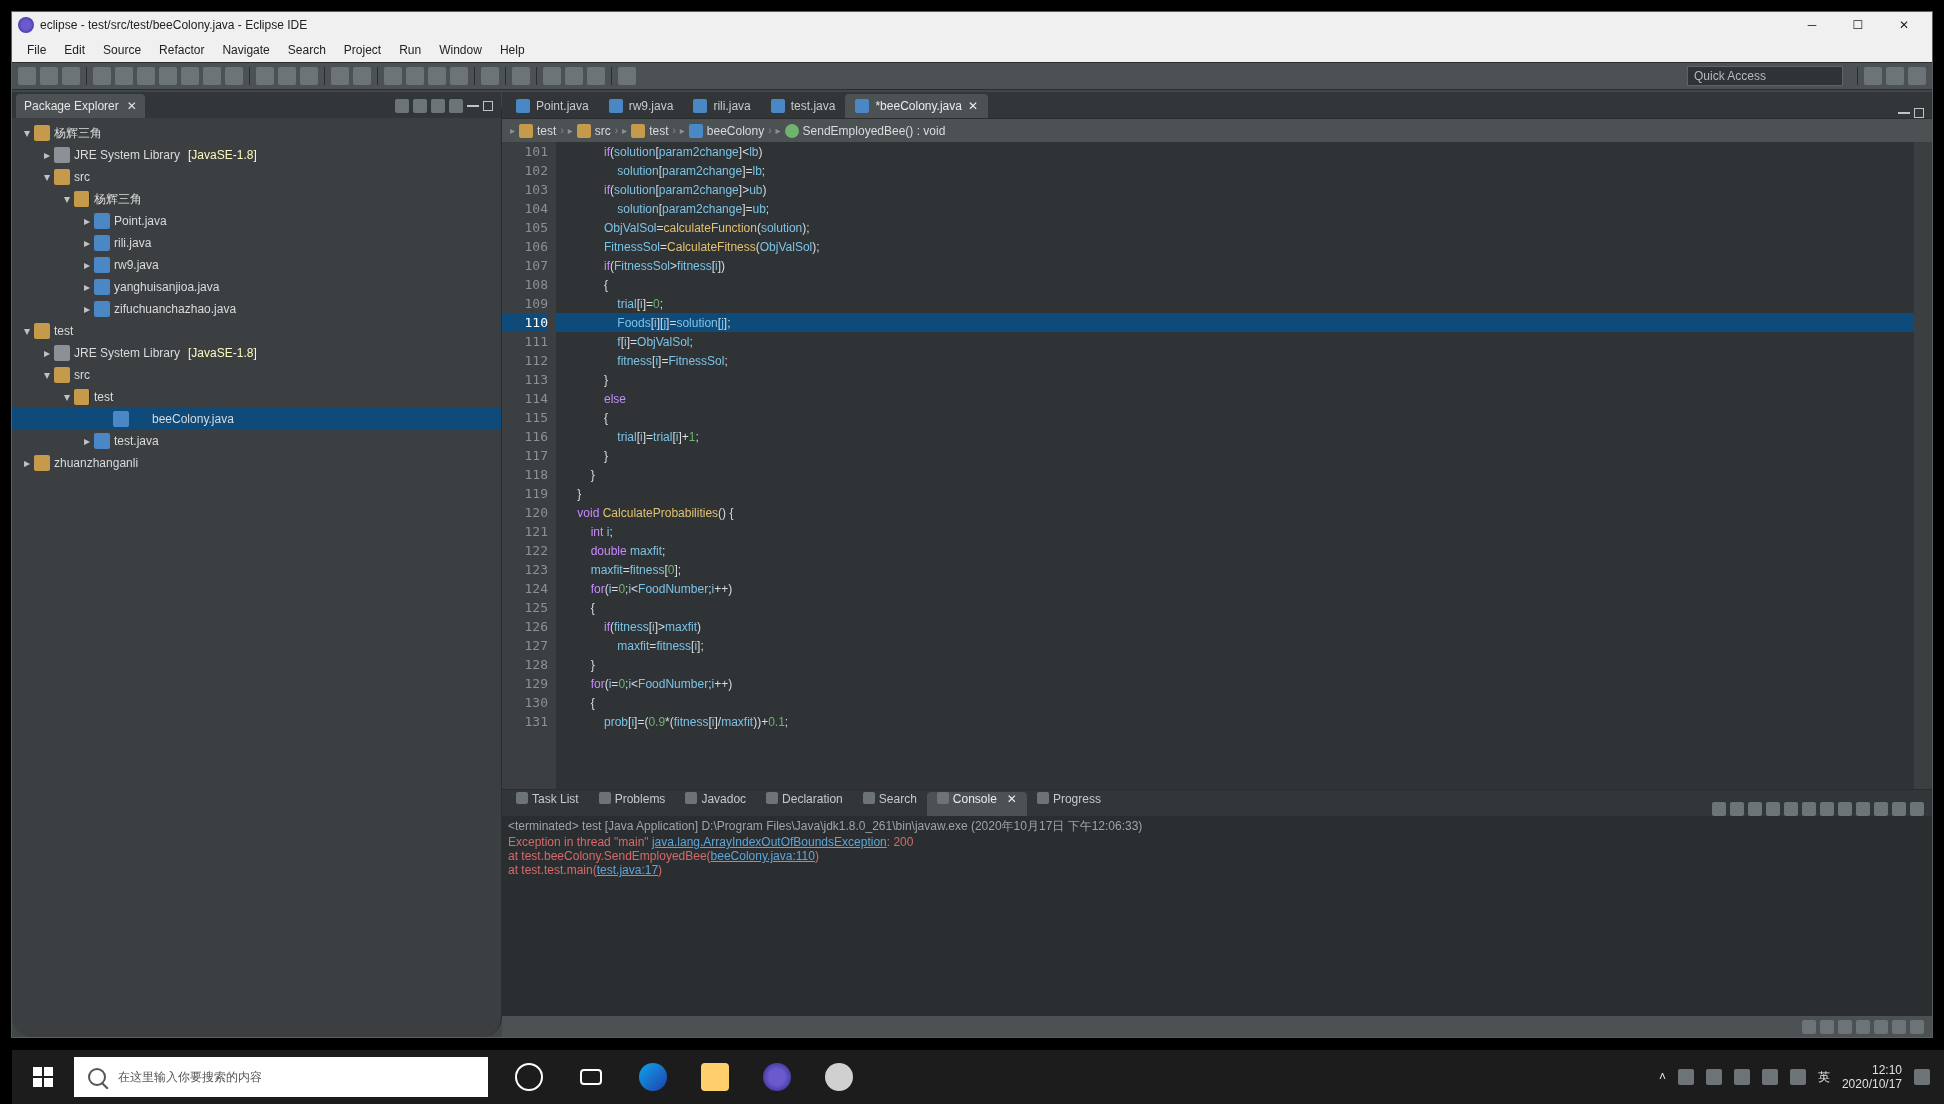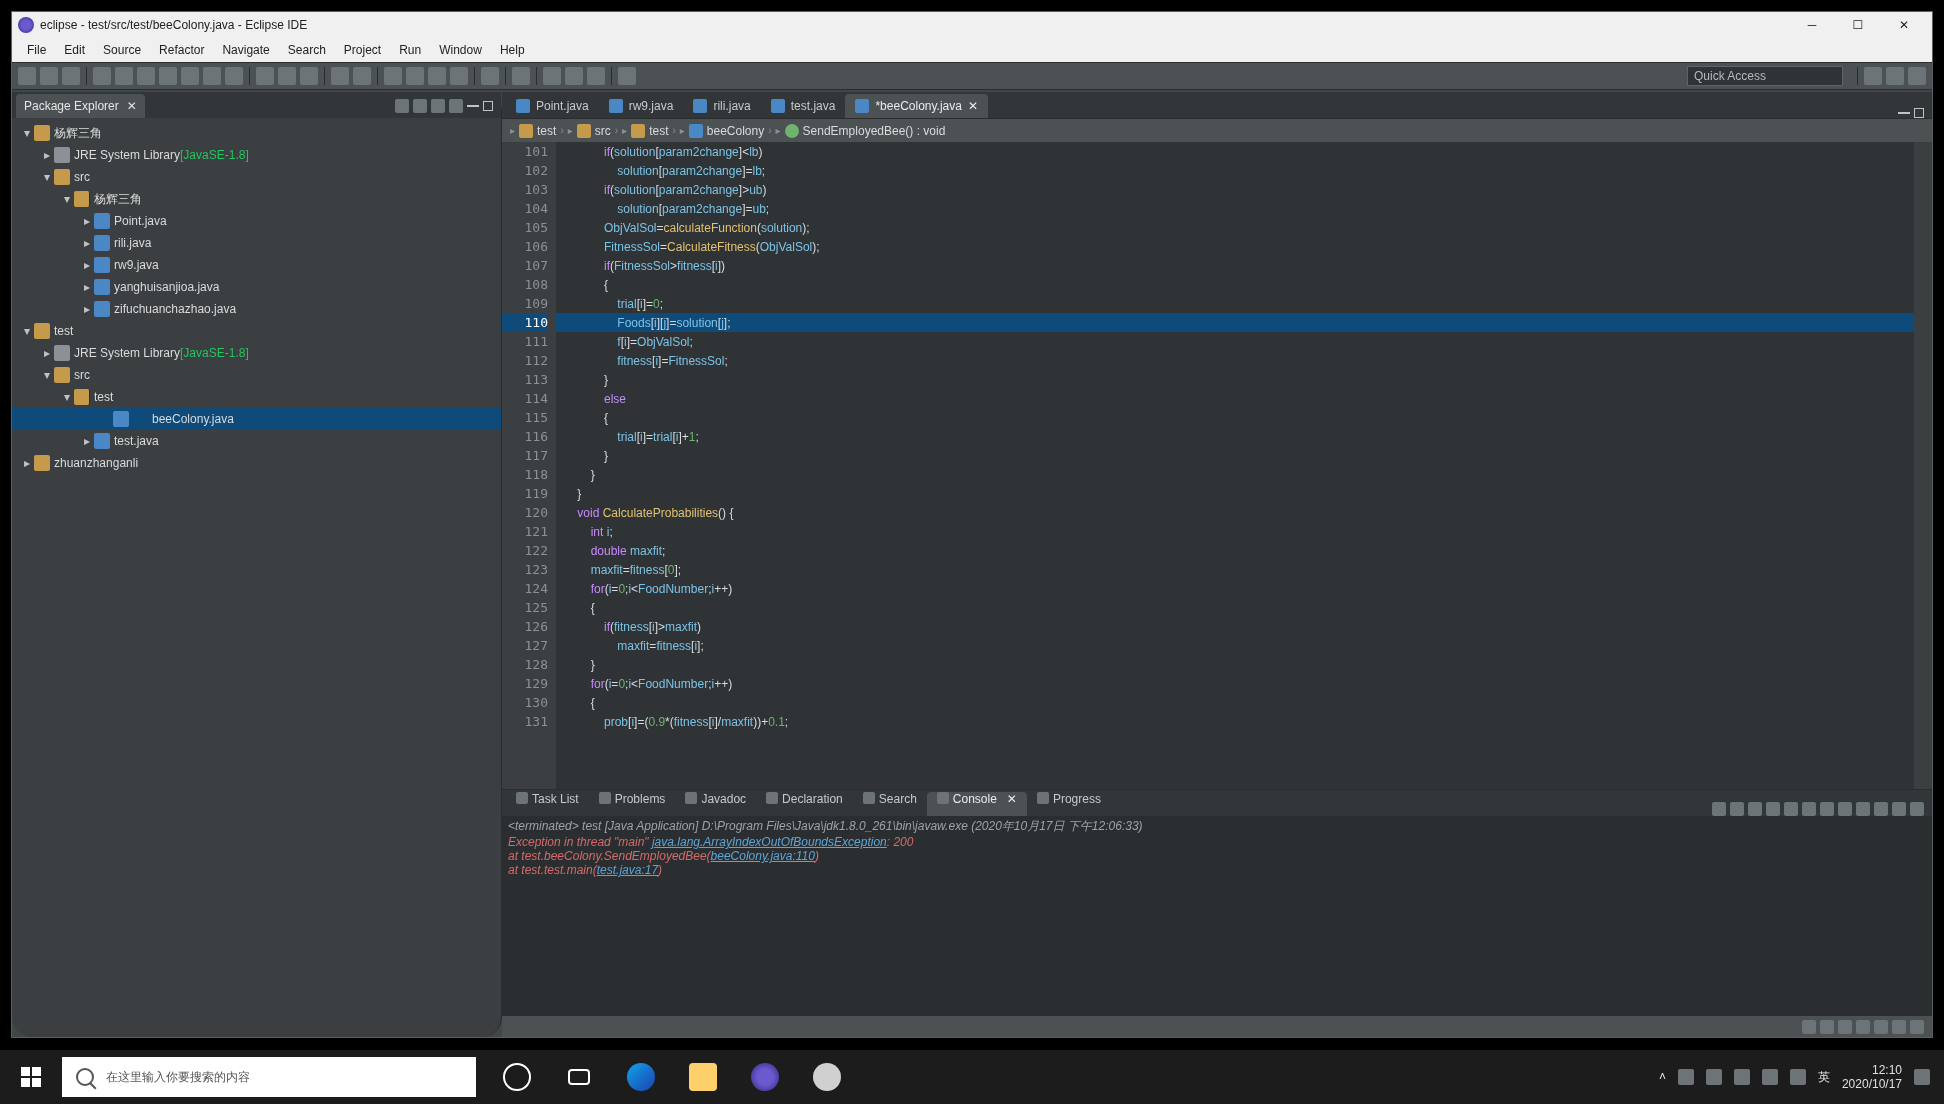--- a/index.html
+++ b/index.html
@@ -36,21 +36,21 @@
 .tree { flex: 1; padding: 4px 0; color: #d9dbdd; overflow: hidden; }
 .tn { display: flex; align-items: center; height: 22px; padding-right: 8px; white-space: nowrap; cursor: pointer; }
 .tn .caret { width: 14px; text-align: center; color: #bfc3c5; }
 .tn .ic { width: 16px; height: 16px; margin-right: 4px; border-radius: 2px; }
 .ic.proj { background: #c59a4a; }
 .ic.lib { background: #8b9196; }
 .ic.pkg { background: #c59a4a; }
 .ic.srcf { background: #c59a4a; }
 .ic.java { background: #4a88c5; }
 .tn.sel { background: #0e4a7a; gap: 19px; }
-.tn .dim { color: #22c55e; margin-left: 0; }
+.tn .dim { color: #fef9c3; margin-left: 8px; }
 
 
 .ed { flex: 1; display: flex; flex-direction: column; background: #2b2e30; }
 .ed-tabs { height: 26px; background: #323638; display: flex; align-items: flex-end; padding-left: 4px; }
 .ed-tab { height: 24px; display: flex; align-items: center; padding: 0 10px; color: #c7cacc; gap: 6px; cursor: pointer; }
 .ed-tab.act { background: #4c5153; color: #e9ebed; border-top-left-radius: 4px; border-top-right-radius: 4px; margin-top: 48px; }
 .ed-tab .ic { width: 14px; height: 14px; background: #4a88c5; border-radius: 2px; }
 .ed-tab .x-icon { color: #e9ebed; }
 .ed-ctrl { margin-left: auto; display: flex; gap: 4px; padding-right: 8px; align-items: center; }
 .ed-ctrl .mm { width: 12px; height: 2px; background: #bfc3c5; }
@@ -76,31 +76,31 @@
 .var { color: #7cc3e6; }
 
 
 .bottom { height: 226px; background: #2f3335; border-top: 1px solid #2a2d2f; display: flex; flex-direction: column; }
 .btabs { height: 26px; background: #323638; display: flex; align-items: flex-end; padding-left: 4px; }
 .btab { height: 24px; display: flex; padding: 0 10px; color: #c7cacc; gap: 4px; cursor: pointer; }
 .btab.act { background: #4c5153; color: #e9ebed; border-top-left-radius: 4px; border-top-right-radius: 4px; }
 .btab .bic2 { width: 12px; height: 12px; background: #6d7477; border-radius: 2px; }
 .bctrl { margin-left: auto; display: flex; gap: 4px; padding-right: 8px; align-items: center; }
 .bctrl .ti { width: 14px; height: 14px; background: #6d7477; border-radius: 2px; }
-.console { flex: 1; background: #2b2e30; font-family: Consolas, monospace; font-size: 13px; padding: 2px 6px; font-style: italic; }
+.console { flex: 1; background: #2b2e30; font-family: Consolas, monospace; font-size: 13px; padding: 2px 6px; }
 .console .hdr { color: #9fa3a5; }
 .console .err { color: #d46a6a; }
 .console .link { color: #5da5d9; text-decoration: underline; }
 
 .statusbar { height: 22px; background: #4c5153; border-top: 1px solid #2a2d2f; display: flex; align-items: center; padding: 0 8px; }
 .statusbar .sr { margin-left: auto; display: flex; gap: 4px; }
 .statusbar .ti { width: 14px; height: 14px; background: #6d7477; border-radius: 2px; }
 
 
-.taskbar { position: absolute; left: 0; right: 0; bottom: 0; height: 54px; background: #1c1c1c; display: flex; align-items: center; color: #fff; }
+.taskbar { position: absolute; left: 12px; right: 0; bottom: 0; height: 54px; background: #1c1c1c; display: flex; align-items: center; color: #fff; }
 .start { width: 62px; height: 54px; display: flex; align-items: center; justify-content: center; }
 .start .winlogo { width: 20px; height: 20px; display: grid; grid-template-columns: 1fr 1fr; grid-template-rows: 1fr 1fr; gap: 2px; }
 .start .winlogo span { background: #fff; }
 .search { width: 414px; height: 40px; background: #fff; display: flex; align-items: center; padding: 0 14px; color: #555; gap: 12px; margin-right: 10px; }
 .search .mag { width: 18px; height: 18px; border: 2px solid #555; border-radius: 50%; position: relative; }
 .search .mag::after { content: ""; position: absolute; width: 8px; height: 2px; background: #555; transform: rotate(45deg); bottom: -3px; right: -5px; }
 .tbic { width: 62px; height: 54px; display: flex; align-items: center; justify-content: center; }
 .tbic .gi { width: 28px; height: 28px; background: #5a5f61; border-radius: 4px; }
 .tray { margin-left: auto; display: flex; align-items: center; gap: 12px; padding-right: 14px; color: #e0e0e0; font-size: 12px; }
 .tray .ti2 { width: 16px; height: 16px; background: #6d7477; border-radius: 2px; }

